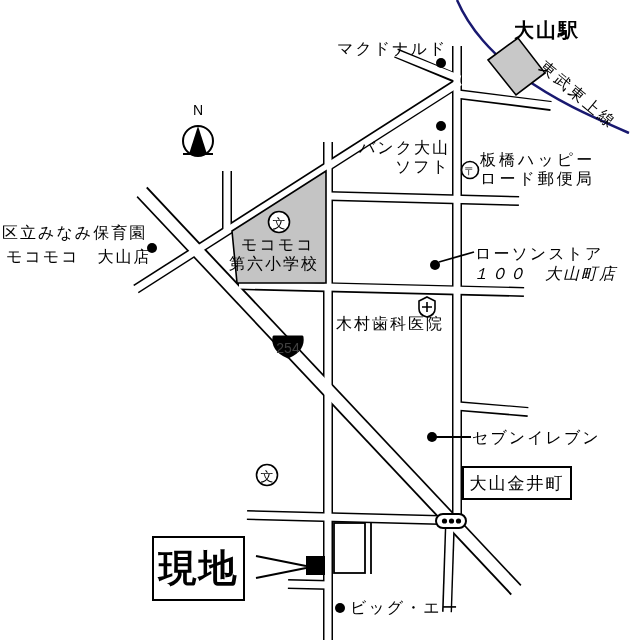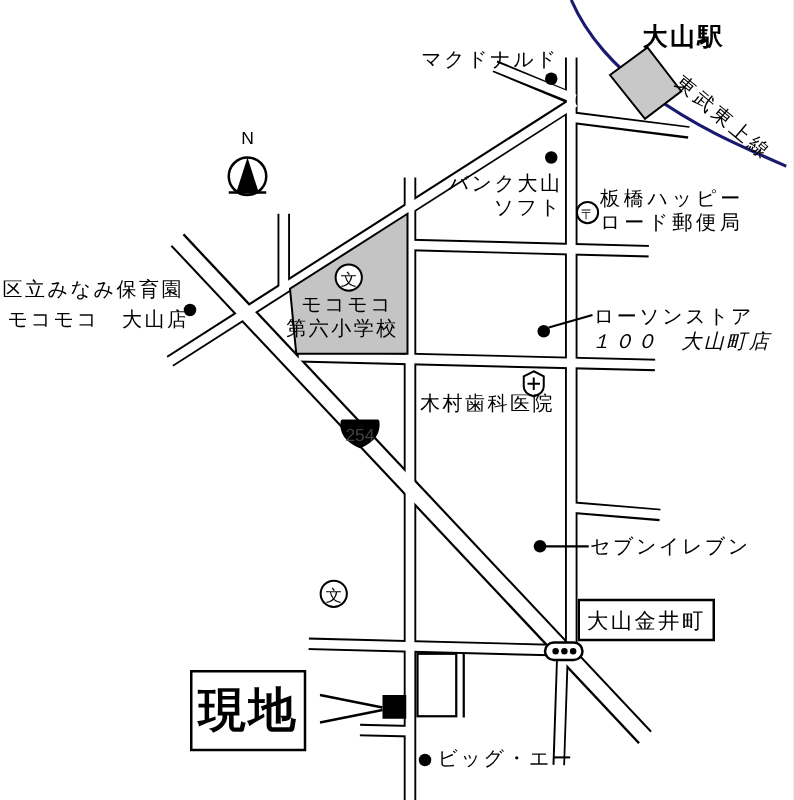--- a/index.html
+++ b/index.html
@@ -132,19 +132,19 @@
   <div class="lbl" style="left:473px;top:264px;font-style:italic;">１００　大山町店</div>
 
   <div class="lbl" style="left:336px;top:314px;">木村歯科医院</div>
 
   <div class="sym bold" style="left:272px;top:340px;width:32px;font-size:14px;color:#404040;">254</div>
 
   <div class="lbl" style="left:472px;top:428px;">セブンイレブン</div>
 
   <div class="sym" style="left:259.5px;top:468px;width:15px;font-size:13px;">文</div>
 
-  <div class="boxlbl" style="left:462px;top:479px;width:106px;height:30px;font-size:17px;letter-spacing:2px;">大山金井町</div>
+  <div class="boxlbl" style="left:462px;top:466px;width:106px;height:30px;font-size:17px;letter-spacing:2px;">大山金井町</div>
 
   <div class="boxlbl" style="left:152px;top:536px;width:89px;height:61px;border-width:2.5px;font-size:38px;font-weight:700;letter-spacing:2px;">現地</div>
 
   <div class="lbl" style="left:350px;top:598px;">ビッグ・エー</div>
 
 </div>
 
 </body></html>

